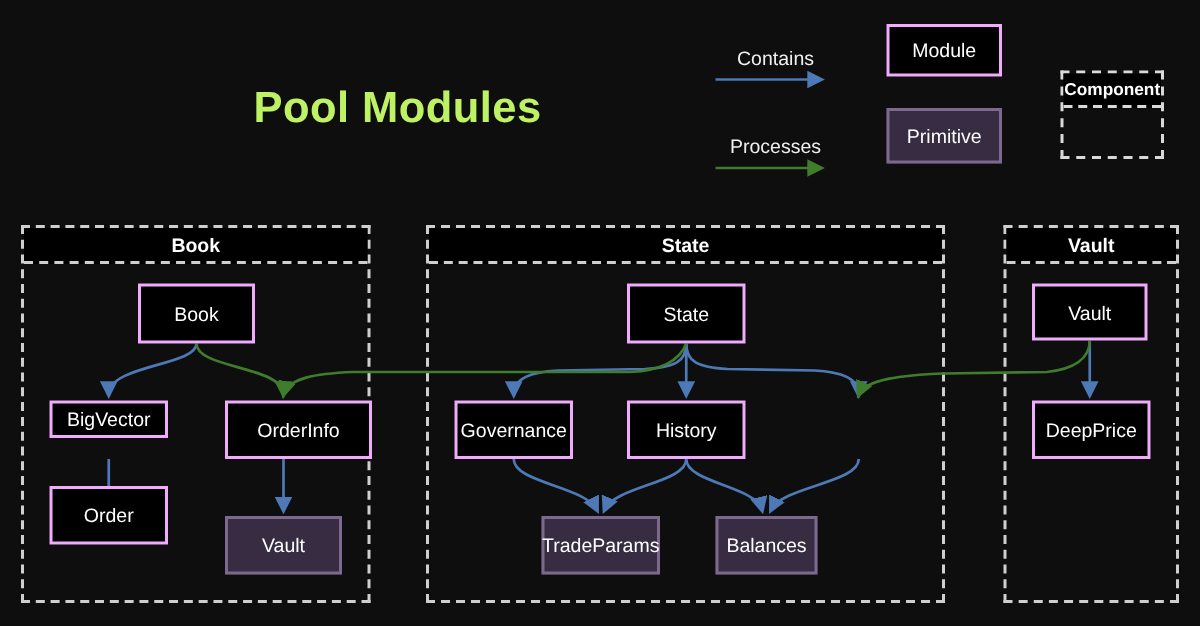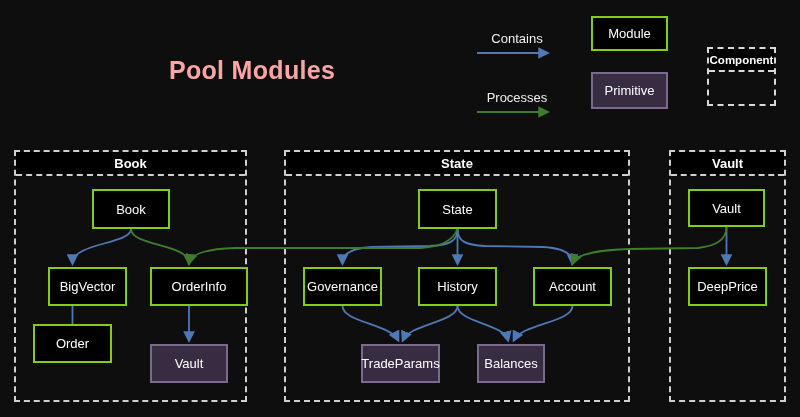--- a/index.html
+++ b/index.html
@@ -1,27 +1,27 @@
 <!DOCTYPE html>
 <html><head>
 <meta charset="utf-8">
 <style>
   html,body{margin:0;padding:0;background:#0e0e0e;}
   .stage{
     position:relative;width:800px;height:417px;background:#0e0e0e;overflow:hidden;
     font-family:"Liberation Sans",sans-serif;color:#f5f5f5;
   }
   .title{
-    position:absolute;left:169px;top:56px;font-size:25px;font-weight:bold;
-    color:#fca5a5;letter-spacing:.3px;
+    position:absolute;left:169px;top:56px;font-size:29px;font-weight:bold;
+    color:#bef264;letter-spacing:.3px;
   }
   .legend-label{position:absolute;font-size:13px;color:#f0f0f0;text-align:center;}
   .node{
     position:absolute;box-sizing:border-box;display:flex;align-items:center;justify-content:center;
-    background:#000;border:2px solid #84cc16;font-size:13px;color:#fff;white-space:nowrap;
+    background:#000;border:2px solid #f0abfc;font-size:13px;color:#fff;white-space:nowrap;
   }
   .node.primitive{background:#372c42;border-color:#7b6a8e;}
   .group{position:absolute;box-sizing:border-box;border:2px dashed #cfcfcf;}
   .group-header{
     height:22px;background:#000;border-bottom:2px dashed #cfcfcf;
     display:flex;align-items:center;justify-content:center;
     font-size:13px;font-weight:bold;color:#fff;
   }
   .component-box{position:absolute;left:707px;top:13px;width:69px;height:59px;box-sizing:border-box;border:2px dashed #d9d9d9;margin-top:34px;}
   .component-header{
@@ -92,28 +92,27 @@
     <span>Module</span>
   </div>
   <div class="node primitive" style="left:591px;top:72px;width:77px;height:37px;">
     <span>Primitive</span>
   </div>
   <div class="component-box">
     <div class="component-header">Component</div>
   </div>
 
   <div class="node" style="left:92px;top:189px;width:78px;height:40px;">Book</div>
-  <div class="node" style="left:48px;top:267px;width:79px;height:39px;">BigVector</div>
+  <div class="node" style="left:33px;top:267px;width:79px;height:25px;">BigVector</div>
   <div class="node" style="left:150px;top:267px;width:98px;height:39px;">OrderInfo</div>
   <div class="node" style="left:33px;top:324px;width:79px;height:39px;">Order</div>
   <div class="node primitive" style="left:150px;top:344px;width:78px;height:39px;">Vault</div>
 
   <div class="node" style="left:418px;top:189px;width:79px;height:40px;">State</div>
   <div class="node" style="left:303px;top:267px;width:79px;height:39px;">Governance</div>
   <div class="node" style="left:418px;top:267px;width:79px;height:39px;">History</div>
-  <div class="node" style="left:533px;top:267px;width:79px;height:39px;">Account</div>
   <div class="node primitive" style="left:477px;top:344px;width:68px;height:39px;">Balances</div>
   <div class="node primitive" style="left:361px;top:344px;width:79px;height:39px;">TradeParams</div>
 
   <div class="node" style="left:688px;top:189px;width:77px;height:38px;">Vault</div>
   <div class="node" style="left:688px;top:267px;width:79px;height:39px;">DeepPrice</div>
 
 </div>
 
 </body></html>

